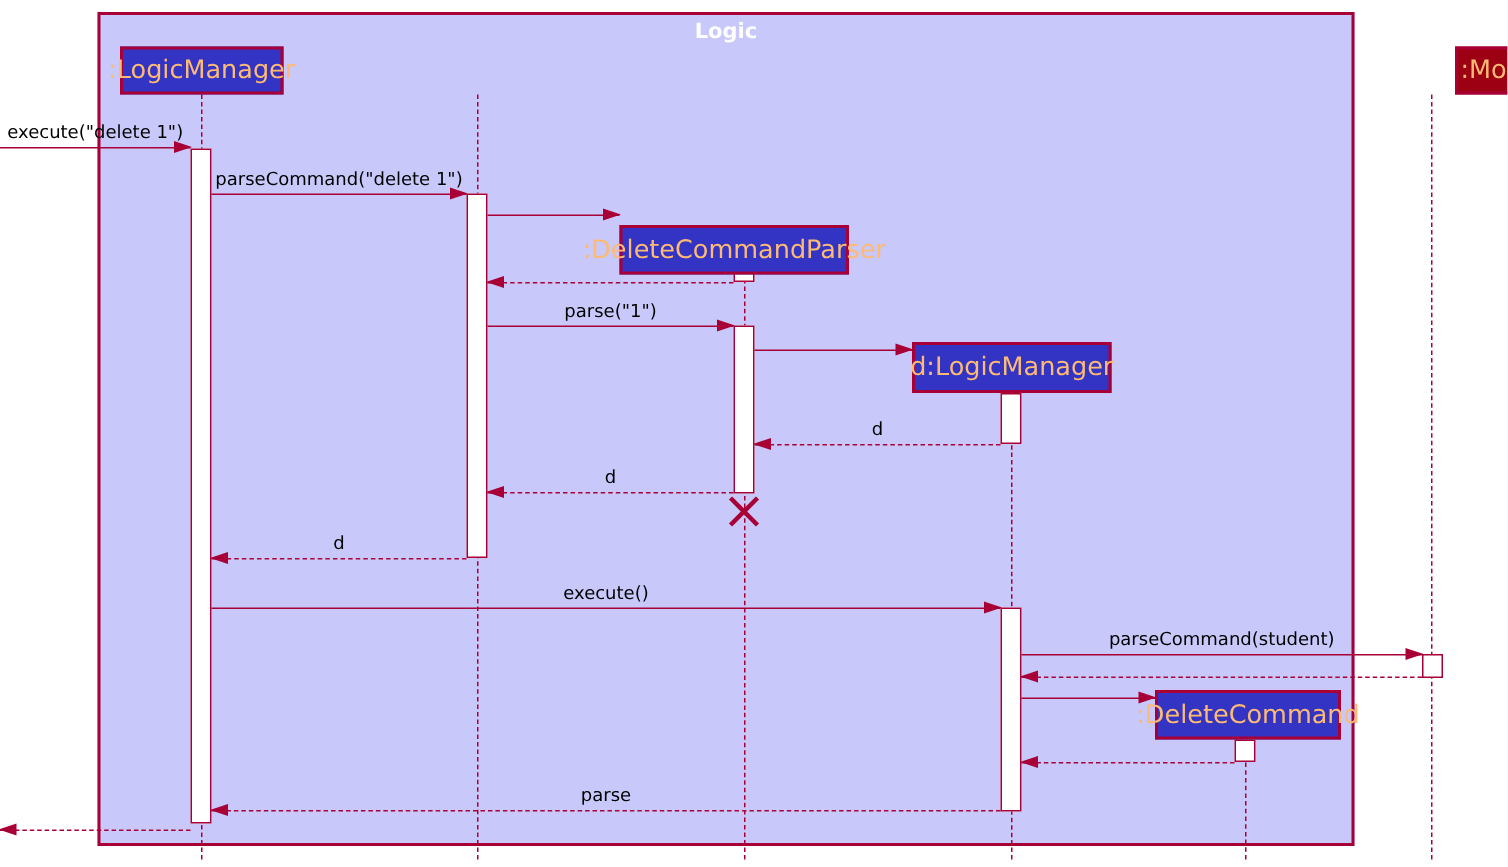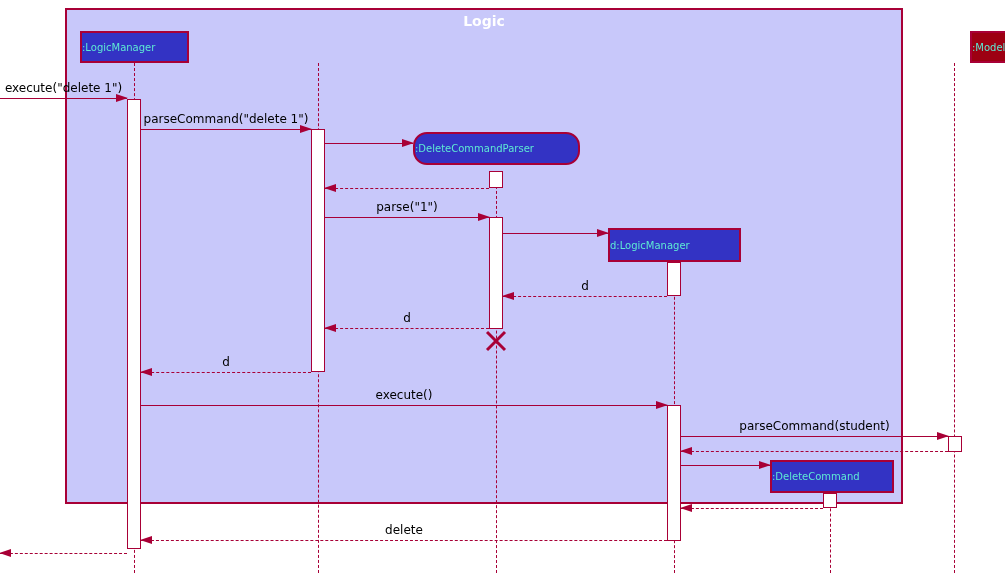--- a/index.html
+++ b/index.html
@@ -2,33 +2,33 @@
 <html><head>
 <meta charset="utf-8">
 <style>
   html,body{margin:0;padding:0;background:#ffffff;}
   #stage{
     position:relative;width:1005px;height:578px;background:#ffffff;overflow:hidden;
     font-family:"DejaVu Sans","Liberation Sans",sans-serif;
   }
   
   .frame{position:absolute;box-sizing:border-box;border:2px solid #A80036;}
-  .frame-logic{left:65px;top:8px;width:838px;height:496px;background:#C8C8FA;}
+  .frame-logic{left:65px;top:8px;width:838px;height:556px;background:#C8C8FA;}
   .frame-model{left:908px;top:8px;width:95px;height:559px;background:#F97181;}
   .frame-title{
     position:absolute;top:3px;left:0;width:100%;text-align:center;
     color:#ffffff;font-weight:bold;font-size:14px;
   }
   
   .lifeline{position:absolute;width:0;border-left:1px dashed #A80036;}
   
   .pbox{
     position:absolute;box-sizing:border-box;border:2px solid #A80036;
-    display:flex;align-items:center;
-    color:#5eead4;font-size:10px;white-space:nowrap;
+    display:flex;align-items:center;justify-content:center;
+    color:#fdba74;font-size:17px;white-space:nowrap;
   }
   .pbox-logic{background:#3333C4;}
   .pbox-model{background:#9D0012;margin-left:48px;}
   
   .act{position:absolute;box-sizing:border-box;width:14px;background:#ffffff;border:1.5px solid #A80036;}
   
   .msg{position:absolute;height:0;}
   .msg-solid{border-top:1.5px solid #A80036;}
   .msg-dashed{border-top:1.5px dashed #A80036;}
   .msg-label{
@@ -63,21 +63,21 @@
   <div class="act" style="left:489px;top:171px;height:17px;"></div>
   <div class="act" style="left:489px;top:217px;height:112px;"></div>
   <div class="act" style="left:667px;top:262px;height:34px;"></div>
   <div class="act" style="left:667px;top:405px;height:136px;"></div>
   <div class="act" style="left:823px;top:493px;height:15px;"></div>
   <div class="act" style="left:948px;top:436px;height:16px;"></div>
 
   <div class="pbox pbox-logic" style="left:80px;top:31px;width:109px;height:32px;">
     <span>:LogicManager</span>
   </div>
-  <div class="pbox pbox-logic" style="left:413px;top:132px;width:167px;height:33px;border-radius:14px;">
+  <div class="pbox pbox-logic" style="left:413px;top:150px;width:153px;height:33px;">
     <span>:DeleteCommandParser</span>
   </div>
   <div class="pbox pbox-logic" style="left:608px;top:228px;width:133px;height:34px;">
     <span>d:LogicManager</span>
   </div>
   <div class="pbox pbox-logic" style="left:770px;top:460px;width:124px;height:33px;">
     <span>:DeleteCommand</span>
   </div>
   <div class="pbox pbox-model" style="left:922px;top:31px;width:64px;height:32px;">
     <span>:Model</span>
@@ -127,21 +127,21 @@
   <div class="msg msg-dashed" style="left:681px;top:451px;width:267px;">
     <span class="ah ah-l"></span>
   </div>
   <div class="msg msg-solid" style="left:681px;top:465px;width:89px;">
     <span class="ah ah-r"></span>
   </div>
   <div class="msg msg-dashed" style="left:681px;top:508px;width:142px;">
     <span class="ah ah-l"></span>
   </div>
   <div class="msg msg-dashed" style="left:141px;top:540px;width:526px;">
-    <span class="msg-label">delete</span>
+    <span class="msg-label">parse</span>
     <span class="ah ah-l"></span>
   </div>
   <div class="msg msg-dashed" style="left:0px;top:553px;width:127px;">
     <span class="ah ah-l"></span>
   </div>
 
   <svg class="destroy" viewBox="0 0 22 22">
     <line x1="2" y1="2" x2="20" y2="20" stroke="#A80036" stroke-width="3"></line>
     <line x1="20" y1="2" x2="2" y2="20" stroke="#A80036" stroke-width="3"></line>
   </svg>

